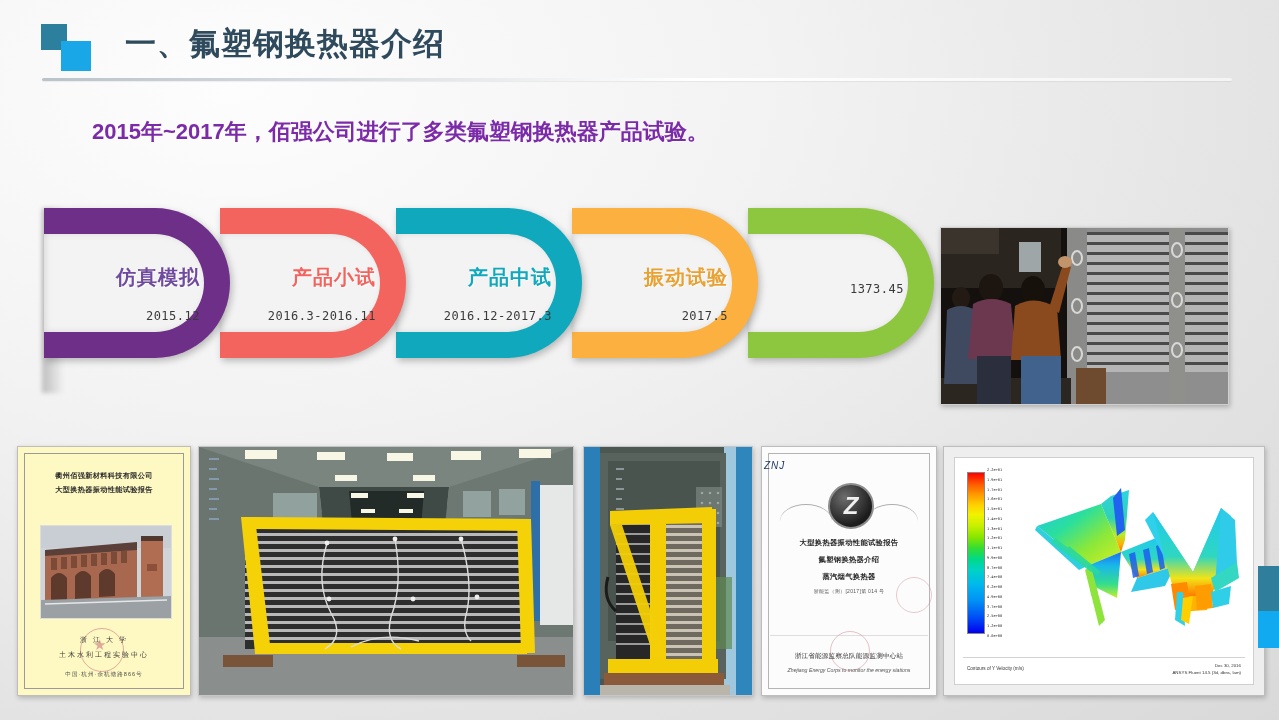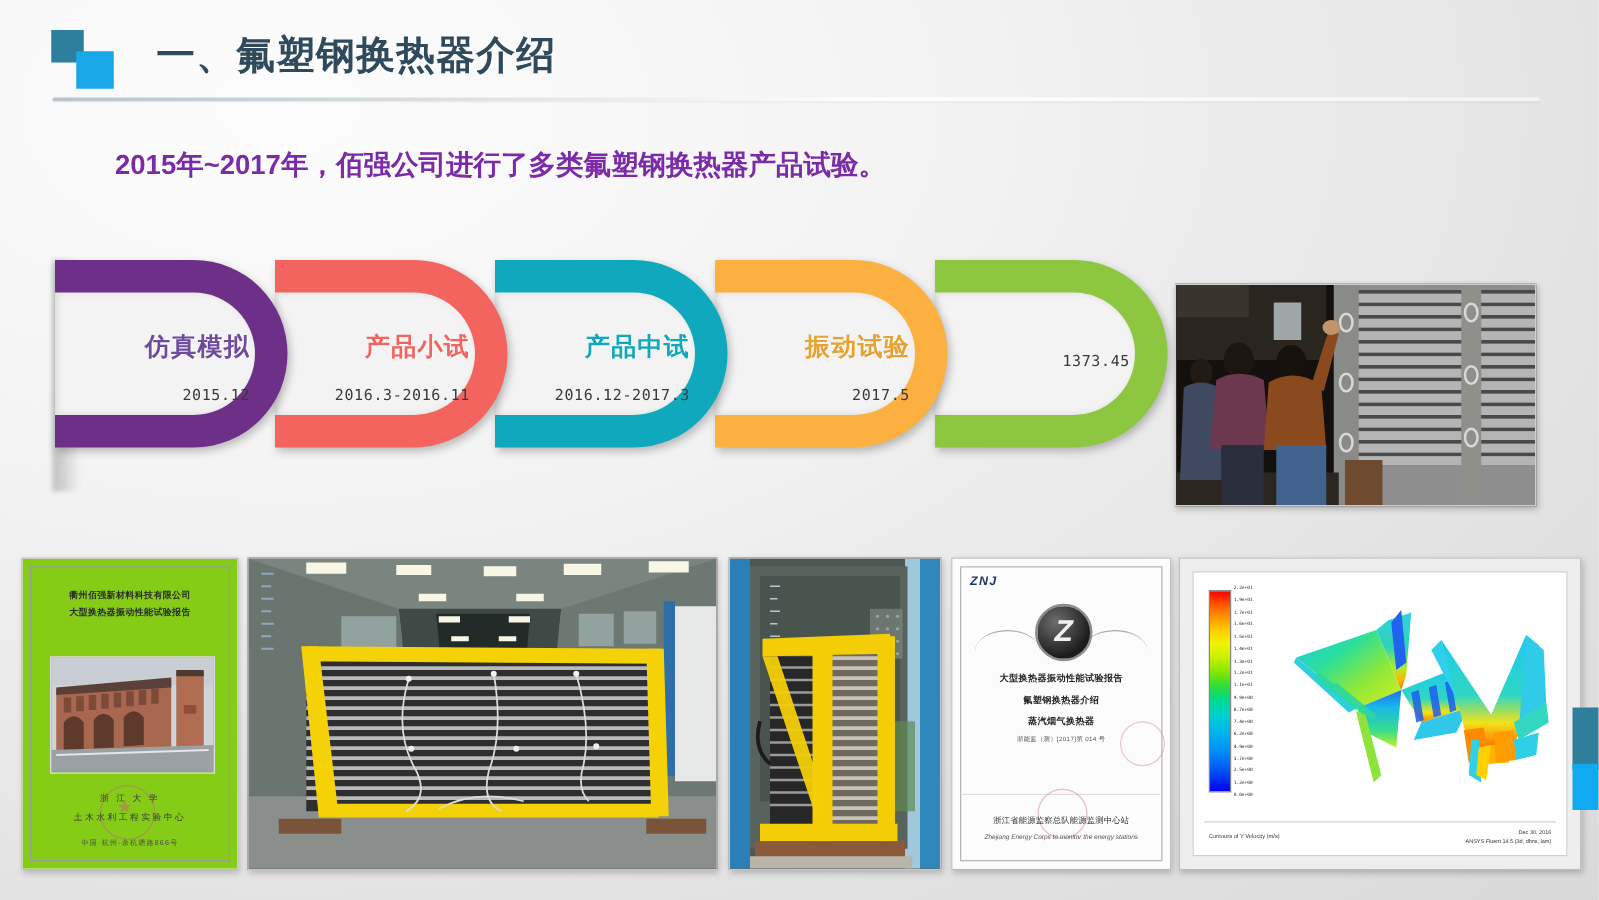--- a/index.html
+++ b/index.html
@@ -87,34 +87,34 @@
   .ph-b{left:198px;top:446px;width:374px;height:248px;}
   .ph-c{left:583px;top:446px;width:168px;height:248px;}
   .doc-d{left:761px;top:446px;width:174px;height:248px;}
   .cfd{left:943px;top:446px;width:320px;height:248px;}
   .photo{
     position:absolute;border:1px solid #c6c6c6;
     box-shadow:1px 2px 5px rgba(0,0,0,.22);overflow:hidden;background:#555;
   }
 
   
-  .covA{position:absolute;inset:0;background:#84cc16;padding:10px 8px;box-sizing:border-box;}
+  .covA{position:absolute;inset:0;background:#fef9c3;padding:10px 8px;box-sizing:border-box;}
   .covA .frame{position:absolute;left:6px;top:6px;right:6px;bottom:6px;border:1px solid #9a9a9a;}
   .covA .t{position:relative;text-align:center;font-size:7.2px;color:#2c2c2c;line-height:1.9;
     font-weight:bold;margin-top:12px;letter-spacing:.3px;}
   .covA .pic{position:absolute;left:22px;top:78px;width:130px;height:92px;overflow:hidden;border:1px solid #ddd;}
   .covA .org{position:absolute;left:0;right:0;top:186px;text-align:center;font-size:7px;color:#3a3a3a;line-height:2.1;letter-spacing:2px;}
   .covA .addr{position:absolute;left:0;right:0;top:224px;text-align:center;font-size:5.6px;color:#4a4a4a;letter-spacing:1px;}
   .covA .stamp{position:absolute;left:62px;top:181px;width:42px;height:42px;border:1.4px solid #c96a78;border-radius:50%;opacity:.55;}
   .covA .stamp:after{content:"★";position:absolute;left:12px;top:7px;font-size:15px;color:#c96a78;}
 
   
   .covD{position:absolute;inset:0;background:#fcfcfc;}
   .covD .frame{position:absolute;left:6px;top:6px;right:6px;bottom:6px;border:1px solid #b5b5b5;}
-  .covD .znj{position:absolute;left:14px;top:13px;font-size:10px;font-weight:bold;font-style:italic;color:#1f3a63;letter-spacing:1px;}
+  .covD .znj{position:absolute;left:2px;top:13px;font-size:10px;font-weight:normal;font-style:italic;color:#1f3a63;letter-spacing:1px;}
   .covD .seal{position:absolute;left:50%;margin-left:-21px;top:36px;width:42px;height:42px;border-radius:50%;
     background:radial-gradient(circle at 35% 30%,#6d6d6d,#1c1c1c 70%);
     border:2px solid #8d8d8d;color:#f0f0f0;font-size:24px;font-style:italic;font-weight:bold;
     text-align:center;line-height:42px;}
   .covD .flourish{position:absolute;left:10px;right:10px;top:48px;height:26px;
     border-top:1px solid rgba(120,120,120,.0);}
   .covD .flourish:before,.covD .flourish:after{
     content:"";position:absolute;top:8px;width:52px;height:16px;
     border-top:1.3px solid #9a9a9a;border-radius:50%/100% 100% 0 0;opacity:.8;}
   .covD .flourish:before{left:8px;transform:scaleX(-1);}

